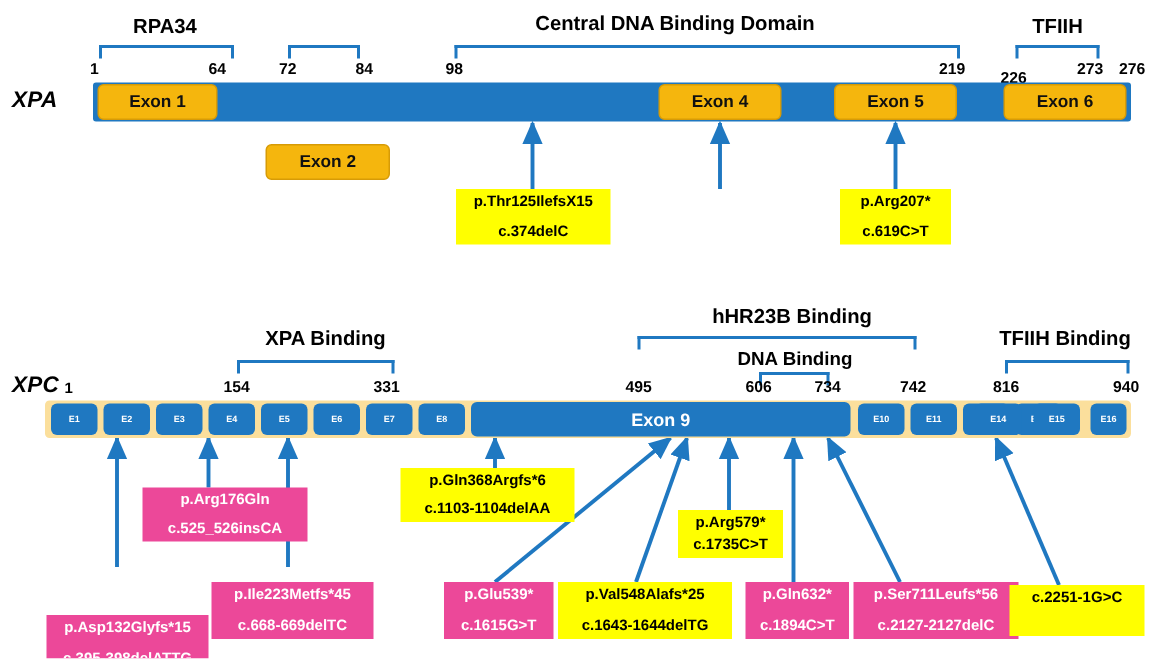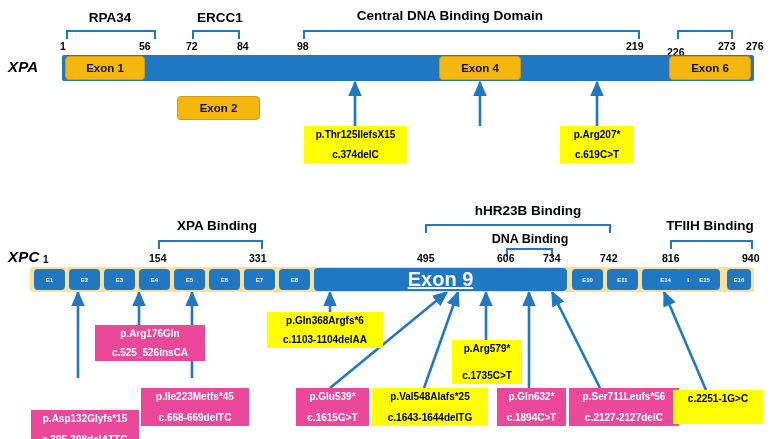--- a/index.html
+++ b/index.html
@@ -86,25 +86,24 @@
     font-weight: bold;
     color: #ffffff;
     white-space: nowrap;
   }
   .xpc-exon9 {
     background: #1f78c1;
     border-radius: 4px;
     display: flex;
     align-items: center;
     justify-content: center;
-    font-size: 20px;
+    font-size: 12px;
     font-weight: bold;
     color: #ffffff;
     white-space: nowrap;
-    text-decoration: underline;
   }
 
   
   .mut-box {
     display: flex;
     flex-direction: column;
     align-items: center;
     justify-content: space-between;
     text-align: center;
     font-size: 10px;
@@ -153,44 +152,45 @@
     <line x1="529" y1="388" x2="529" y2="292" stroke="#1f78c1" stroke-width="2.6" marker-end="url(#ah)"></line>
 
     <line x1="600" y1="388" x2="552" y2="292" stroke="#1f78c1" stroke-width="2.6" marker-end="url(#ah)"></line>
 
     <line x1="706" y1="390" x2="664" y2="292" stroke="#1f78c1" stroke-width="2.6" marker-end="url(#ah)"></line>
   </svg>
 
   <div class="abs domain-title" style="left:50px; top:10px; width:120px;">RPA34</div>
   <div class="abs bracket" style="left:66px; top:30px; width:90px;"></div>
   <div class="abs pos-num" style="left:60px; top:40px;">1</div>
-  <div class="abs pos-num" style="left:139px; top:40px;">56</div>
-
-  <div class="abs domain-title" style="left:160px; top:10px; width:120px;">ERCC1</div>
+  <div class="abs pos-num" style="left:139px; top:40px;">64</div>
+
   <div class="abs bracket" style="left:192px; top:30px; width:48px;"></div>
   <div class="abs pos-num" style="left:186px; top:40px;">72</div>
   <div class="abs pos-num" style="left:225px; top:40px;padding-left:12px;">84</div>
 
   <div class="abs domain-title" style="left:310px; top:8px; width:280px;">Central DNA Binding Domain</div>
   <div class="abs bracket" style="left:303px; top:30px; width:337px;"></div>
   <div class="abs pos-num" style="left:297px; top:40px;">98</div>
   <div class="abs pos-num" style="left:626px; top:40px;">219</div>
 
+  <div class="abs domain-title" style="left:655px; top:10px; width:100px;">TFIIH</div>
   <div class="abs bracket" style="left:677px; top:30px; width:56px;"></div>
   <div class="abs pos-num" style="left:667px; top:46px;">226</div>
   <div class="abs pos-num" style="left:718px; top:40px;">273</div>
   <div class="abs pos-num" style="left:746px; top:40px;">276</div>
 
   <div class="abs gene-label" style="left:8px; top:58px;">XPA</div>
 
   <div class="abs xpa-bar" style="left:62px; top:55px; width:692px; height:26px;"></div>
 
   <div class="abs xpa-exon" style="left:65px; top:56px; width:80px; height:24px;">Exon 1</div>
   <div class="abs xpa-exon" style="left:177px; top:56px; width:83px; height:24px;margin-top:40px;">Exon 2</div>
   <div class="abs xpa-exon" style="left:439px; top:56px; width:82px; height:24px;">Exon 4</div>
+  <div class="abs xpa-exon" style="left:556px; top:56px; width:82px; height:24px;">Exon 5</div>
   <div class="abs xpa-exon" style="left:669px; top:56px; width:82px; height:24px;">Exon 6</div>
 
   <div class="abs mut-box yellow" style="left:304px; top:126px; width:103px; height:37px;">
     <span>p.Thr125IlefsX15</span>
     <span class="l2">c.374delC</span>
   </div>
   <div class="abs mut-box yellow" style="left:560px; top:126px; width:74px; height:37px;">
     <span>p.Arg207*</span>
     <span class="l2">c.619C&gt;T</span>
   </div>
@@ -242,21 +242,21 @@
   <div class="abs mut-box yellow" style="left:267px; top:312px; width:116px; height:36px;">
     <span>p.Gln368Argfs*6</span>
     <span class="l2">c.1103-1104delAA</span>
   </div>
 
   <div class="abs mut-box green" style="left:95px; top:325px; width:110px; height:36px;">
     <span>p.Arg176Gln</span>
     <span class="l2">c.525_526insCA</span>
   </div>
 
-  <div class="abs mut-box yellow" style="left:452px; top:340px; width:70px; height:44px;">
+  <div class="abs mut-box yellow" style="left:452px; top:340px; width:70px; height:32px;">
     <span>p.Arg579*</span>
     <span class="l2">c.1735C&gt;T</span>
   </div>
 
   <div class="abs mut-box green" style="left:31px; top:388px; width:108px; height:38px;margin-top:22px;">
     <span>p.Asp132Glyfs*15</span>
     <span class="l2">c.395-398delATTG</span>
   </div>
 
   <div class="abs mut-box green" style="left:141px; top:388px; width:108px; height:38px;">

